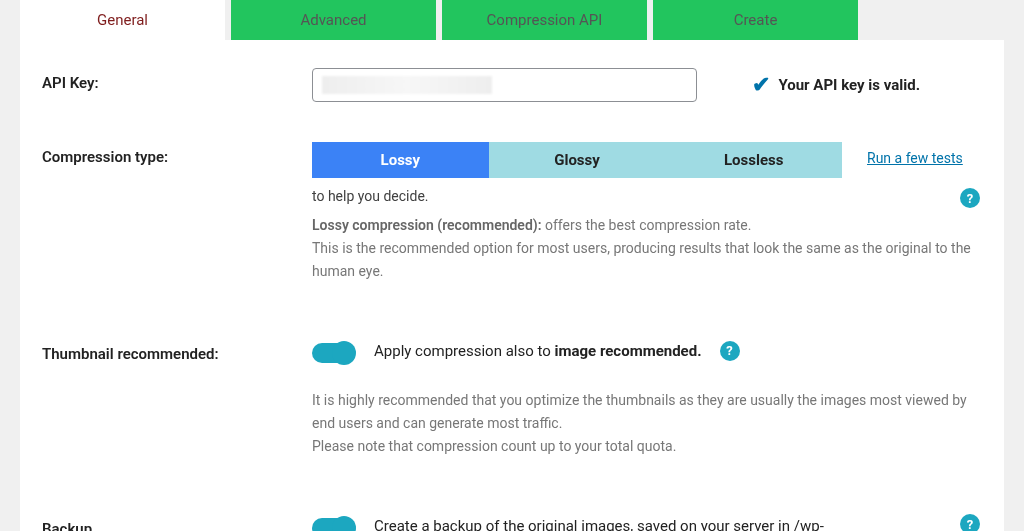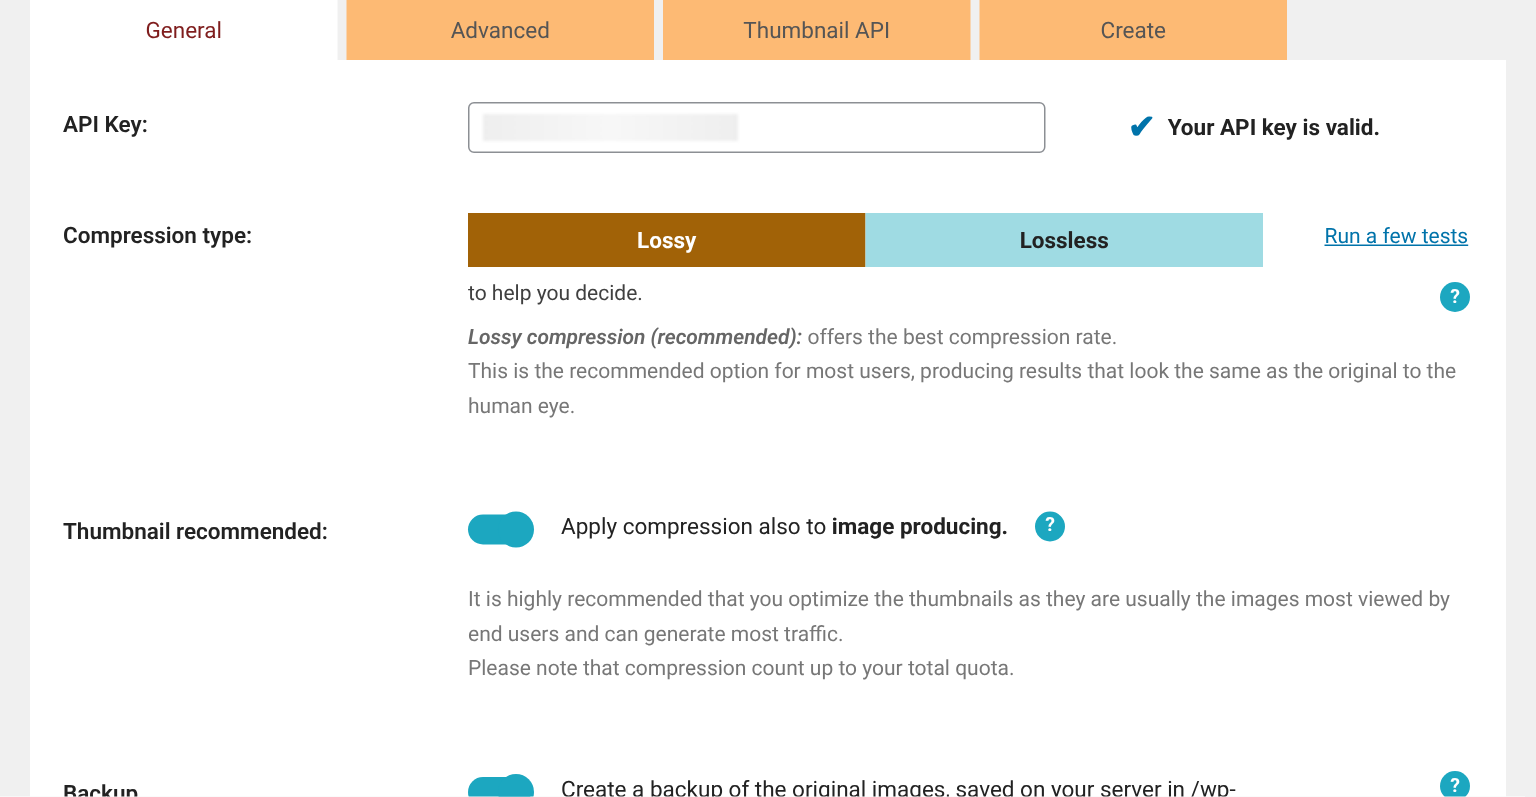--- a/index.html
+++ b/index.html
@@ -16,21 +16,21 @@
     padding: 0 20px 0 20px;
   }
   .tabs {
     display: flex;
     gap: 6px;
   }
   .tab {
     flex: 0 0 205px;
     text-align: center;
     padding: 11px 0;
-    background: #fdba74;
+    background: #22c55e;
     color: #555;
     font-size: 15px;
     cursor: pointer;
   }
   .tab.active {
     background: #fff;
     color: #7f1d1d;
     font-weight: 400;
   }
   .panel {
@@ -87,45 +87,45 @@
     flex: 1;
     text-align: center;
     padding: 9px 0;
     font-weight: 700;
     font-size: 15px;
     cursor: pointer;
     background: #9fdbe3;
     color: #222;
   }
   .seg.active {
-    background: #a16207;
+    background: #3b82f6;
     color: #fff;
   }
   .run-tests {
     position: absolute;
-    left: 571px;
+    left: 555px;
     top: 8px;
     color: #0073aa;
     text-decoration: underline;
     font-size: 14px;
     cursor: pointer;
   }
   .help-text {
     font-size: 14px;
     color: #404040;
     margin-top: 8px;
     line-height: 1.55;
   }
   .muted {
     color: #777;
     font-size: 14px;
     line-height: 1.65;
     margin-top: 6px;
   }
-  .muted b { color: #666; font-weight:600;font-style:italic; }
+  .muted b { color: #666; font-weight:600; }
   .help-icon {
     display: inline-flex;
     align-items: center;
     justify-content: center;
     width: 20px;
     height: 20px;
     border-radius: 50%;
     background: #1ca7c0;
     color: #fff;
     font-weight: 700;
@@ -183,21 +183,21 @@
     position:absolute; right:0; top:46px;
   }
 </style>
 </head>
 <body>
 
 <div class="wrap">
   <div class="tabs">
     <div class="tab active">General</div>
     <div class="tab">Advanced</div>
-    <div class="tab">Thumbnail API</div>
+    <div class="tab">Compression API</div>
     <div class="tab">Create</div>
   </div>
 
   <div class="panel">
 
     <div class="row">
       <div class="label-col">API Key:</div>
       <div class="field-col">
         <input class="api-input" type="text" value="" style="">
         <span class="blur-box" style="position:absolute; left:10px; top:8px;"></span>
@@ -208,20 +208,21 @@
       </div>
     </div>
 
     <div class="section-gap"></div>
 
     <div class="row">
       <div class="label-col">Compression type:</div>
       <div class="field-col">
         <div class="seg-group">
           <div class="seg active">Lossy</div>
+          <div class="seg">Glossy</div>
           <div class="seg">Lossless</div>
         </div>
         <a class="run-tests">Run a few tests</a>
         <div class="help-text">to help you decide.</div>
         <span class="help-icon comp-help-right">?</span>
         <div class="muted">
           <b>Lossy compression (recommended):</b><span> offers the best compression rate.</span>
           <div>This is the recommended option for most users, producing results that look the same as the original to the human eye.</div>
         </div>
       </div>
@@ -230,21 +231,21 @@
     <div class="section-gap-lg"></div>
 
     <div class="row">
       <div class="label-col">Thumbnail recommended:</div>
       <div class="field-col">
         <div class="toggle-row">
           <span class="toggle">
               <span class="knob"></span>
             </span>
           <span class="toggle-text">
-            <span>Apply compression also to </span><b>image producing.</b>
+            <span>Apply compression also to </span><b>image recommended.</b>
           </span>
           <span class="help-icon inline-help">?</span>
         </div>
         <div class="muted" style="margin-top:26px;">
           <div>It is highly recommended that you optimize the thumbnails as they are usually the images most viewed by end users and can generate most traffic.</div>
           <div>Please note that compression count up to your total quota.</div>
         </div>
       </div>
     </div>
 

